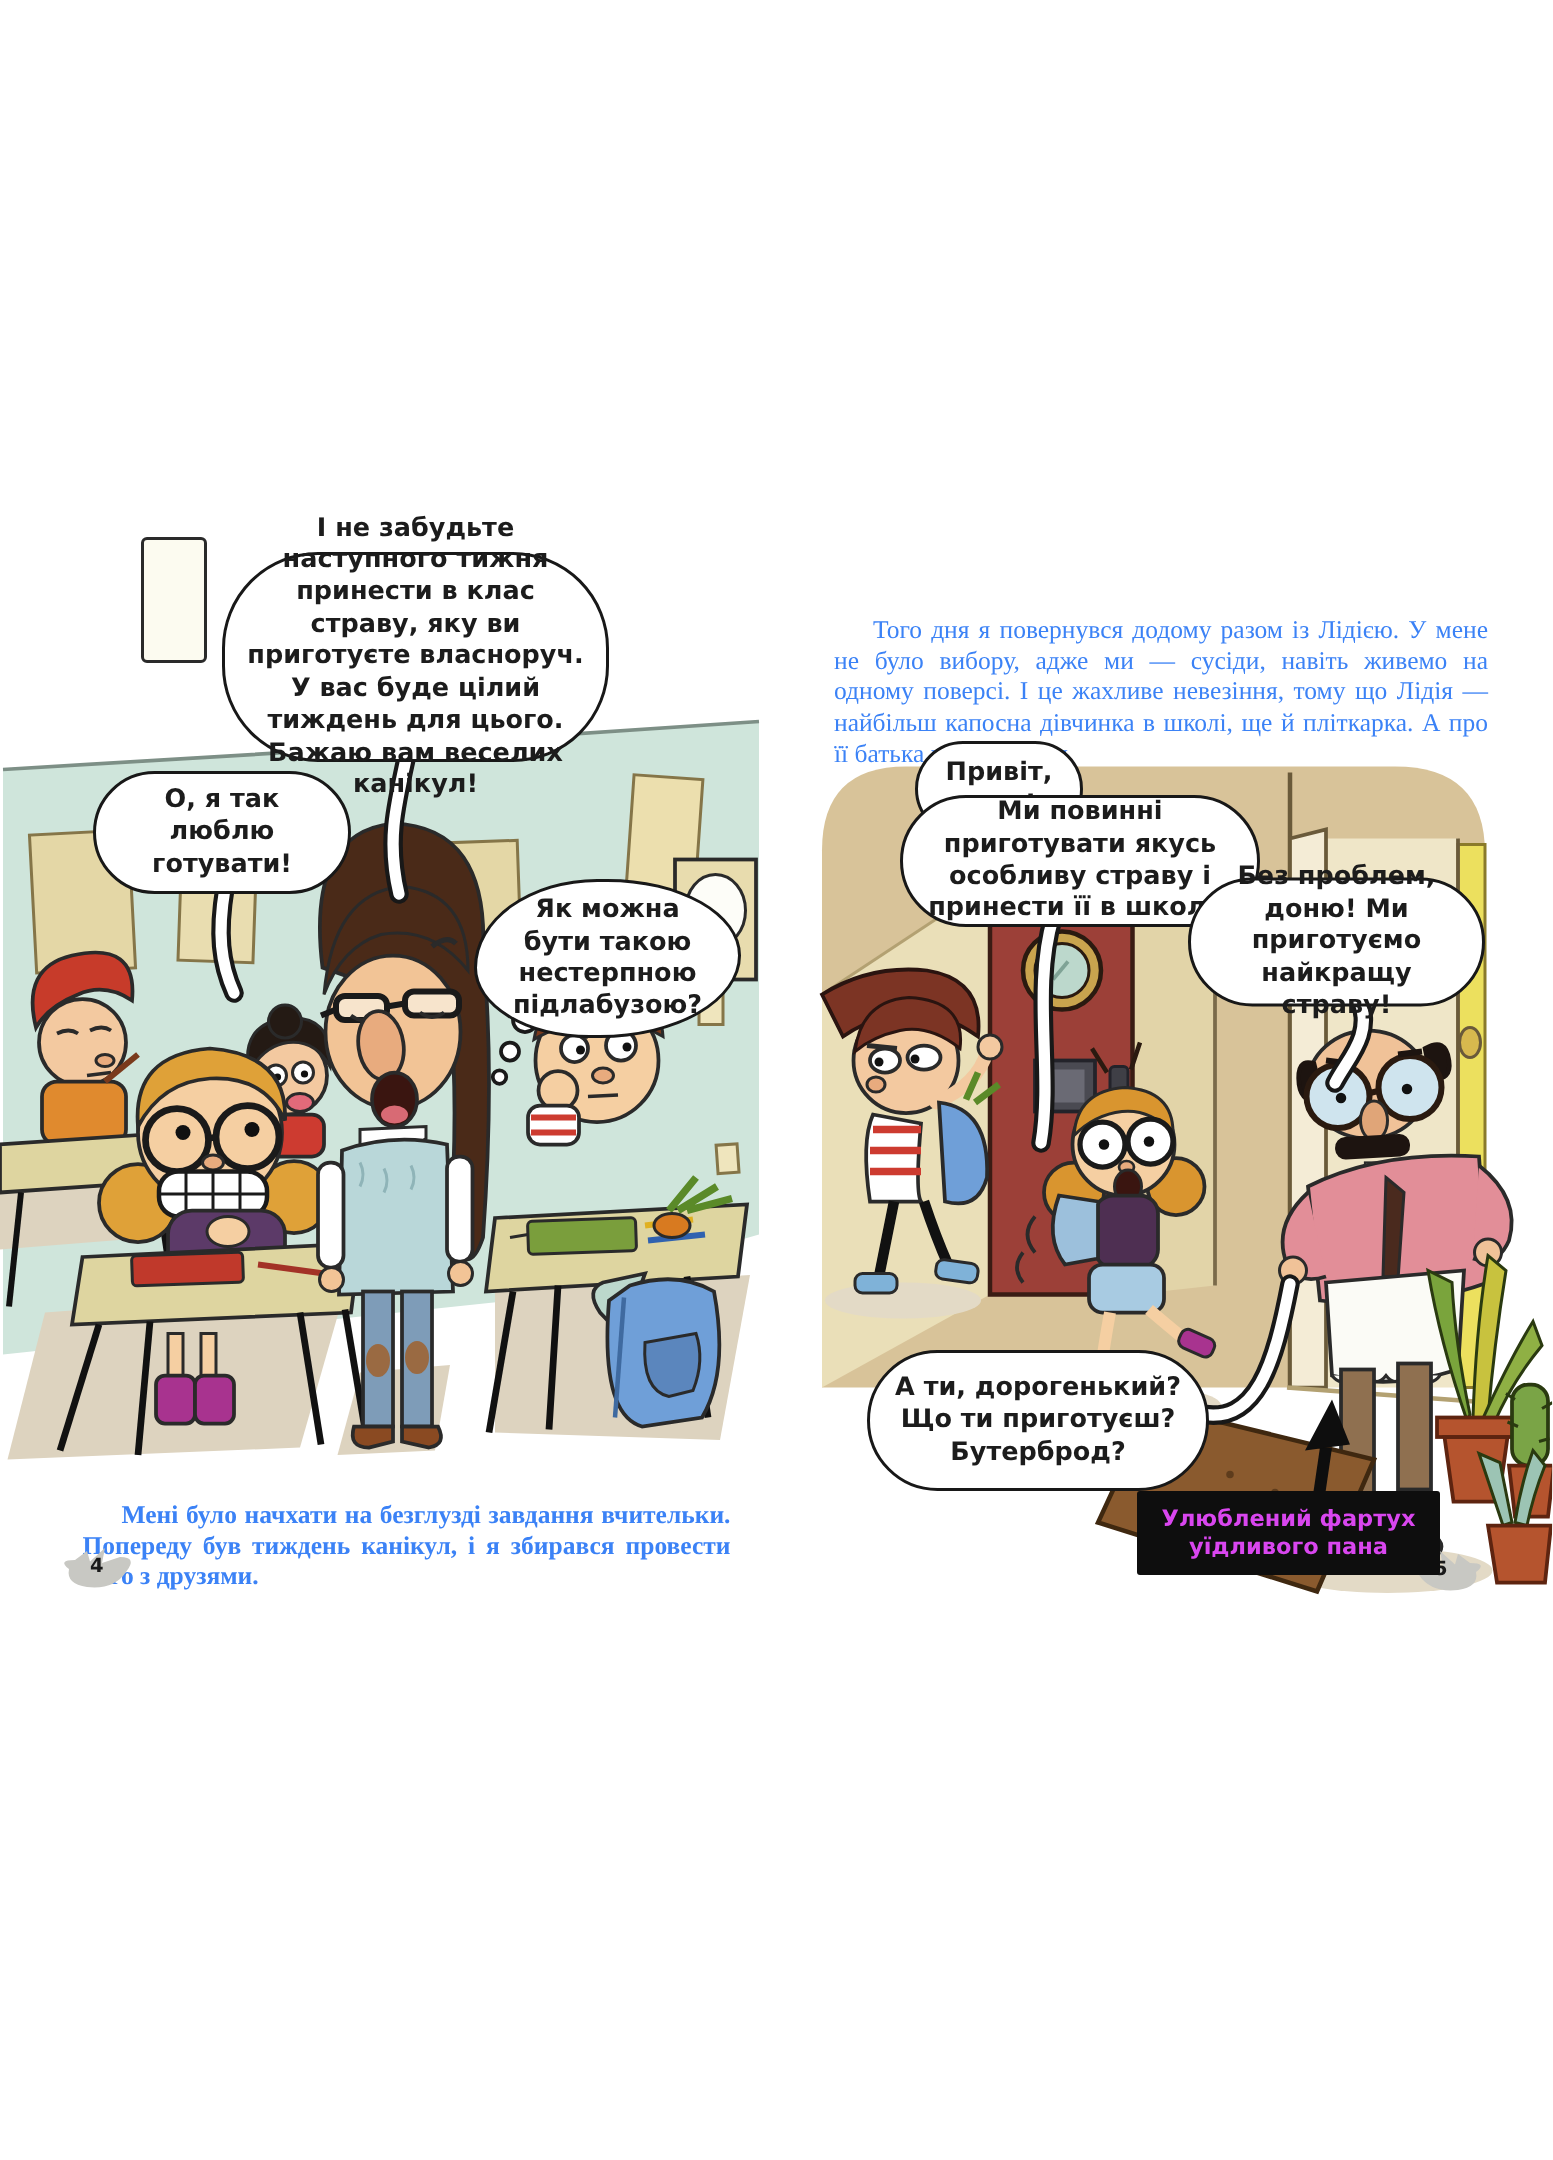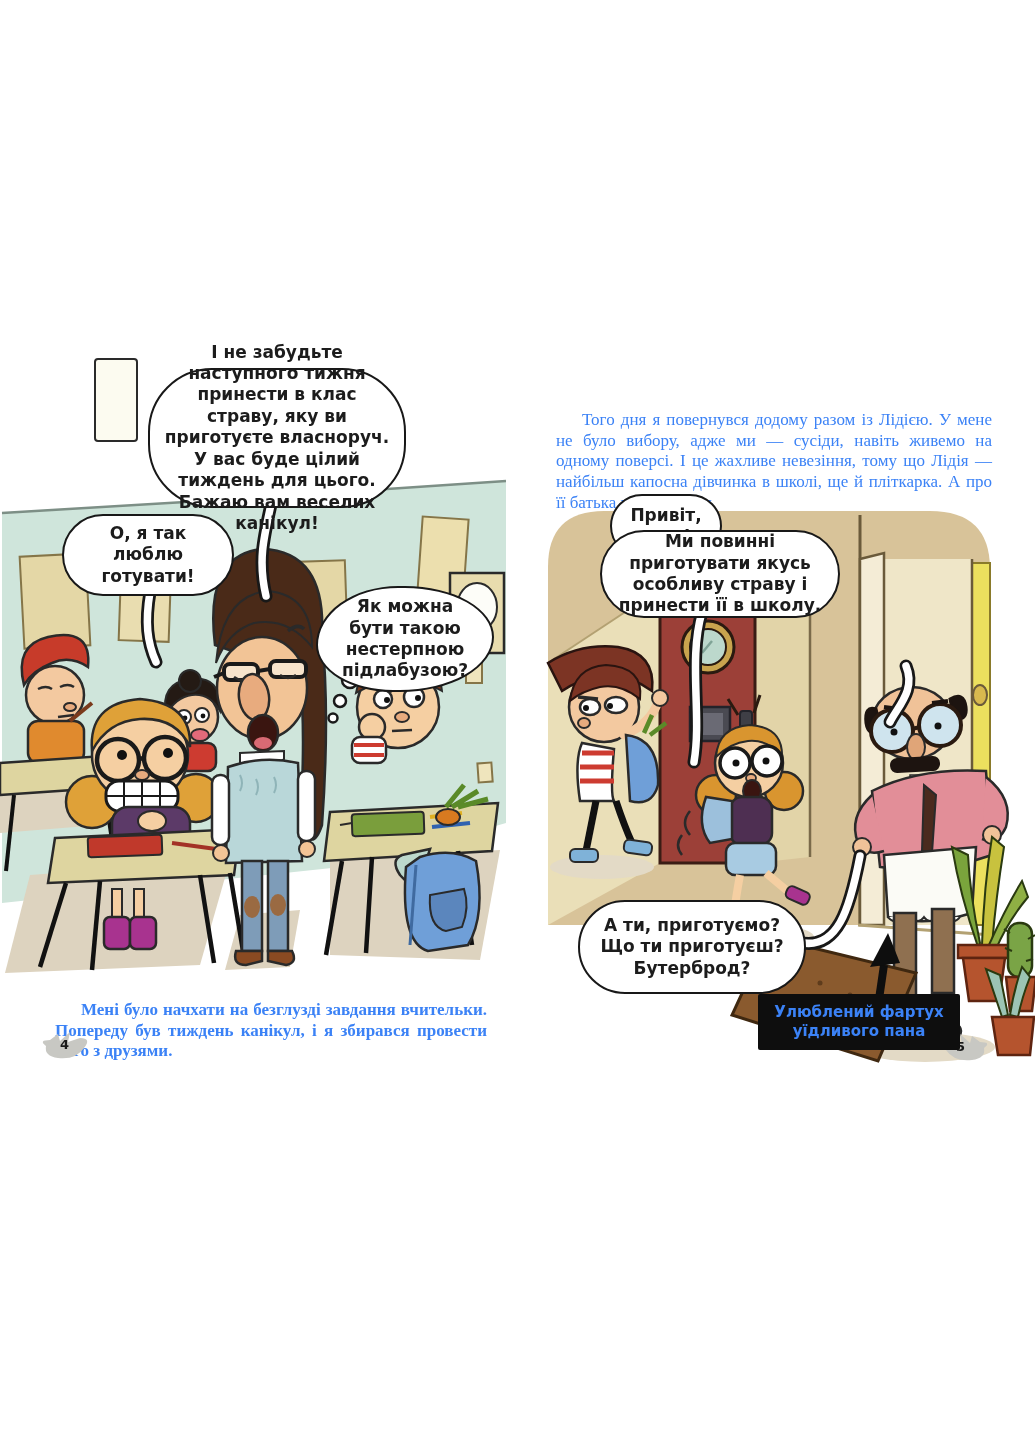--- a/index.html
+++ b/index.html
@@ -7,21 +7,21 @@
          font-family:"DejaVu Sans",sans-serif;}
   .scene-svg{position:absolute;z-index:1;}
   .tails{position:absolute;left:0;top:0;z-index:5;pointer-events:none;}
   .bubble{position:absolute;z-index:10;background:#ffffff;border:2.5px solid #181818;
           display:flex;align-items:center;justify-content:center;text-align:center;
           font-weight:700;font-size:17px;line-height:1.26;color:#1c1c1c;
           padding:8px 14px;box-sizing:border-box;}
   .thought{border-radius:48% 52% 55% 45% / 58% 50% 54% 46%;}
   .para{position:absolute;z-index:4;font-family:"Liberation Serif","DejaVu Serif",serif;
         font-size:17px;line-height:1.22;color:#3b82f6;text-align:justify;text-indent:26px;margin-top:29px;}
-  .caption{position:absolute;z-index:11;background:#0e0e0e;color:#3b82f6;
+  .caption{position:absolute;z-index:11;background:#0e0e0e;color:#d946ef;
            display:flex;align-items:center;justify-content:center;text-align:center;
            font-weight:700;font-size:15px;line-height:1.3;border-radius:2px;padding:6px 10px;
            box-sizing:border-box;}
   .marker{position:absolute;z-index:6;width:62px;height:34px;}
   .marker .num{position:absolute;left:24px;top:7px;font-size:13px;font-weight:700;color:#1a1a1a;}
 </style>
 </head>
 <body>
 
 <div class="stage">
@@ -346,22 +346,23 @@
   <div class="bubble" style="left:148px;top:368px;width:258px;height:140px;border-radius:64px;">І не забудьте наступного тижня принести в клас страву, яку ви приготуєте власноруч. У вас буде цілий тиждень для цього. Бажаю вам веселих канікул!</div>
 
   <div class="bubble" style="left:62px;top:514px;width:172px;height:82px;border-radius:46px;">О, я так люблю готувати!</div>
 
   <div class="bubble thought" style="left:316px;top:586px;width:178px;height:106px;">Як можна бути такою нестерпною підлабузою?</div>
 
   <div class="bubble" style="left:610px;top:494px;width:112px;height:64px;border-radius:32px;">Привіт, тату!</div>
 
   <div class="bubble" style="left:600px;top:530px;width:240px;height:88px;border-radius:44px;">Ми повинні приготувати якусь особливу страву і принести її в школу.</div>
 
-
-  <div class="bubble" style="left:578px;top:900px;width:228px;height:94px;border-radius:50px;">А ти, приготуємо? Що ти приготуєш? Бутерброд?</div>
+  <div class="bubble" style="left:792px;top:585px;width:198px;height:86px;border-radius:44px;">Без проблем, доню! Ми приготуємо найкращу страву!</div>
+
+  <div class="bubble" style="left:578px;top:900px;width:228px;height:94px;border-radius:50px;">А ти, дорогенький? Що ти приготуєш? Бутерброд?</div>
 
   <div class="caption" style="left:758px;top:994px;width:202px;height:56px;">Улюблений фартух уїдливого пана</div>
 
   <div class="para" style="left:55px;top:971px;width:432px;font-weight:bold;">Мені було начхати на безглузді завдання вчительки. Попереду був тиждень канікул, і я збирався провести його з друзями.</div>
 
   <div class="para" style="left:556px;top:381px;width:436px;">Того дня я повернувся додому разом із Лідією. У мене не було вибору, адже ми — сусіди, навіть живемо на одному поверсі. І це жахливе невезіння, тому що Лідія — найбільш капосна дівчинка в школі, ще й пліткарка. А про її батька годі й казати.</div>
 
   <div class="marker" style="left:36px;top:1030px;">
     <svg width="62" height="34" viewBox="0 0 62 34">
       <path d="M10,16 Q2,10 14,10 L22,4 L24,11 L34,2 L32,12 L44,8 Q56,8 48,18 Q40,30 22,28 Q8,26 10,16 Z" fill="#c8c8c3"></path>

